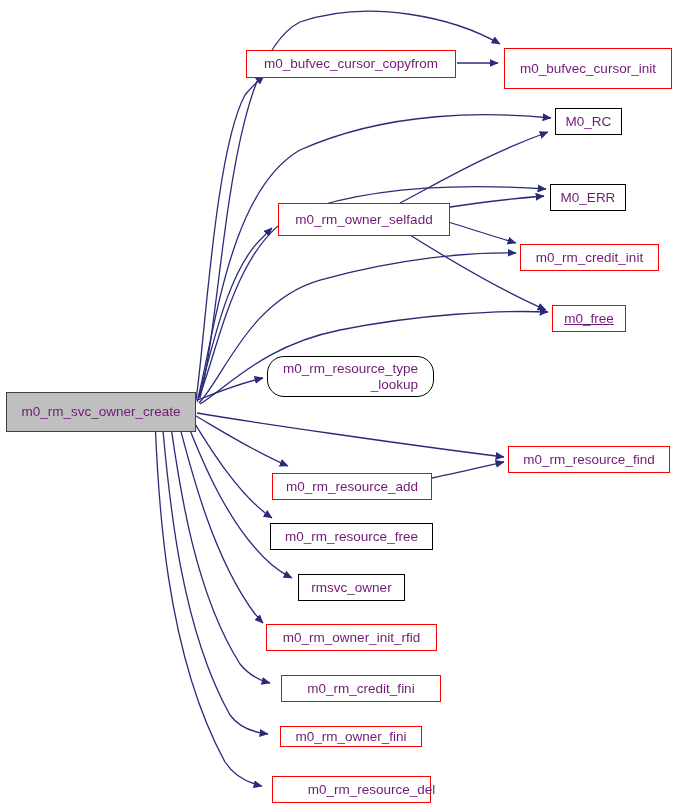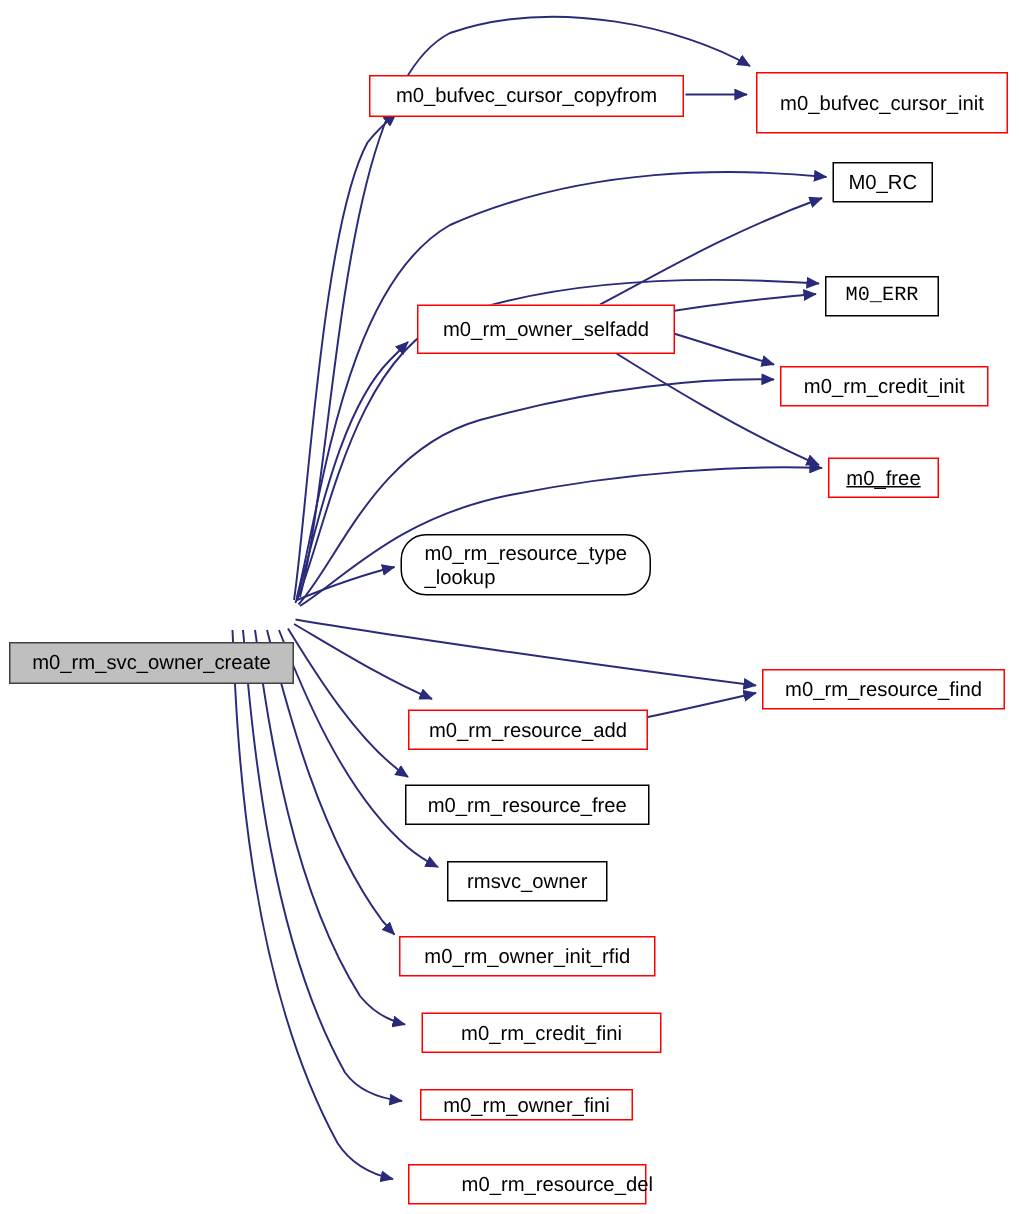--- a/index.html
+++ b/index.html
@@ -10,23 +10,23 @@
     font-family:"Liberation Sans","DejaVu Sans",sans-serif;
     overflow:hidden;
   }
   #edges{position:absolute;left:0;top:0;width:679px;height:809px;}
   .node{
     position:absolute;
     box-sizing:border-box;
     display:flex;
     align-items:center;
     justify-content:center;
-    text-align:left;
+    text-align:right;
     font-size:13.5px;
-    color:#000000;
+    color:#701a75;
     background:#ffffff;
     border:1px solid #000000;
     line-height:1.12;
     white-space:pre-line;
     letter-spacing:0px;
   }
   .node.red{border:1px solid #ff0000;}
   .node.root{background:#bfbfbf;border:1px solid #404040;}
 </style>
 </head>
@@ -57,25 +57,25 @@
         <path d="M 162,420 C 168,484 178,622 230,715 C 238,726 250,732 268,734" marker-end="url(#arrow)"></path>
         <path d="M 155,420 C 158,492 164,650 225,762 C 234,776 248,783 262,786" marker-end="url(#arrow)"></path>
         <path d="M 457,63 L 498,63" marker-end="url(#arrow)"></path>
         <path d="M 400,203 C 440,182 485,155 548,132" marker-end="url(#arrow)"></path>
         <path d="M 438,209 C 468,204 508,199 544,196" marker-end="url(#arrow)"></path>
         <path d="M 438,219 C 462,226 492,236 516,243" marker-end="url(#arrow)"></path>
         <path d="M 402,230 C 440,254 495,288 546,310" marker-end="url(#arrow)"></path>
         <path d="M 432,478 C 456,473 482,467 504,462" marker-end="url(#arrow)"></path>
       </g>
   </svg>
-<div class="node root" style="left: 6px; top: 392px; width: 190px; height: 28px; margin-top: 36px;">m0_rm_svc_owner_create</div>
+<div class="node root" style="left: 6px; top: 392px; width: 190px; height: 40px;">m0_rm_svc_owner_create</div>
     <div class="node red" style="left: 246px; top: 50px; width: 210px; height: 28px;">m0_bufvec_cursor_copyfrom</div>
     <div class="node red" style="left: 504px; top: 48px; width: 168px; height: 41px;">m0_bufvec_cursor_init</div>
     <div class="node" style="left: 555px; top: 108px; width: 67px; height: 27px;">M0_RC</div>
-    <div class="node" style="left: 550px; top: 184px; width: 76px; height: 27px; font-family: Liberation Mono, monospace;">M0_ERR</div>
+    <div class="node" style="left: 550px; top: 184px; width: 76px; height: 27px;">M0_ERR</div>
     <div class="node red" style="left: 278px; top: 203px; width: 172px; height: 33px;">m0_rm_owner_selfadd</div>
     <div class="node red" style="left: 520px; top: 244px; width: 139px; height: 27px;">m0_rm_credit_init</div>
     <div class="node red" style="left: 552px; top: 305px; width: 74px; height: 27px; text-decoration: underline;">m0_free</div>
     <div class="node" style="left: 267px; top: 356px; width: 167px; height: 41px; border-radius: 17px;">m0_rm_resource_type
 _lookup</div>
     <div class="node red" style="left: 508px; top: 446px; width: 162px; height: 27px;">m0_rm_resource_find</div>
     <div class="node red" style="left: 272px; top: 473px; width: 160px; height: 27px;">m0_rm_resource_add</div>
     <div class="node" style="left: 270px; top: 523px; width: 163px; height: 27px;">m0_rm_resource_free</div>
     <div class="node" style="left: 298px; top: 574px; width: 107px; height: 27px;">rmsvc_owner</div>
     <div class="node red" style="left: 266px; top: 624px; width: 171px; height: 27px;">m0_rm_owner_init_rfid</div>

